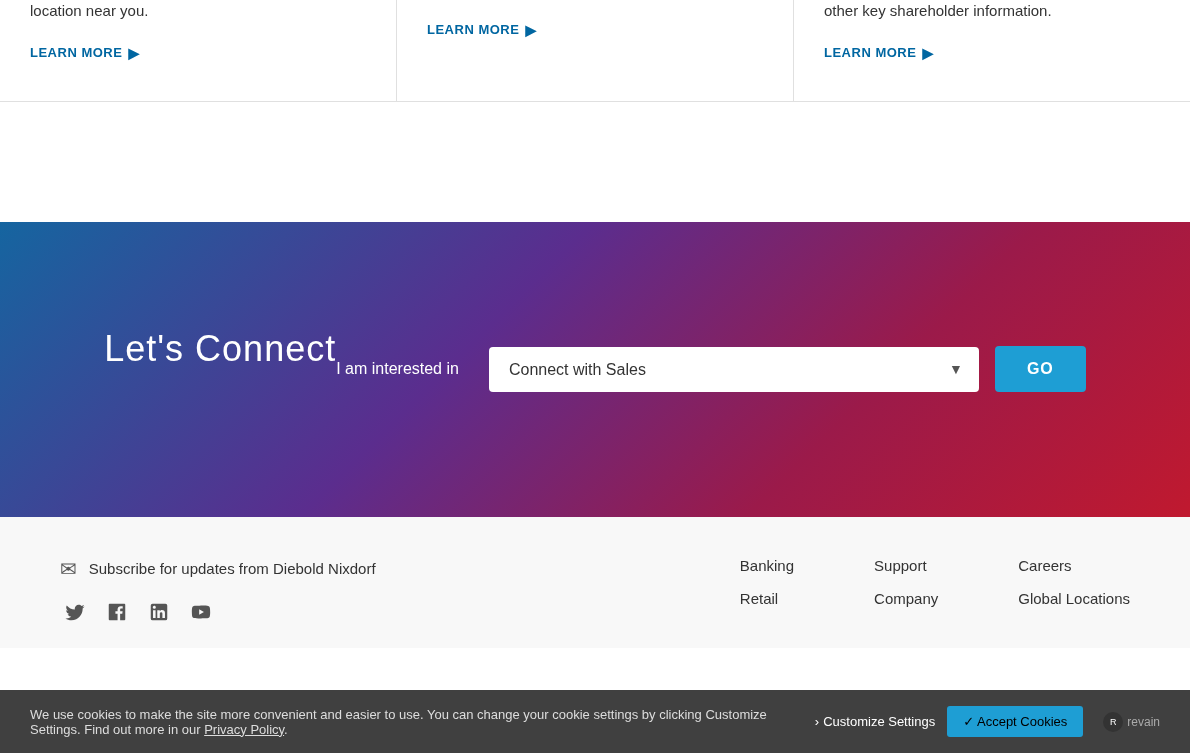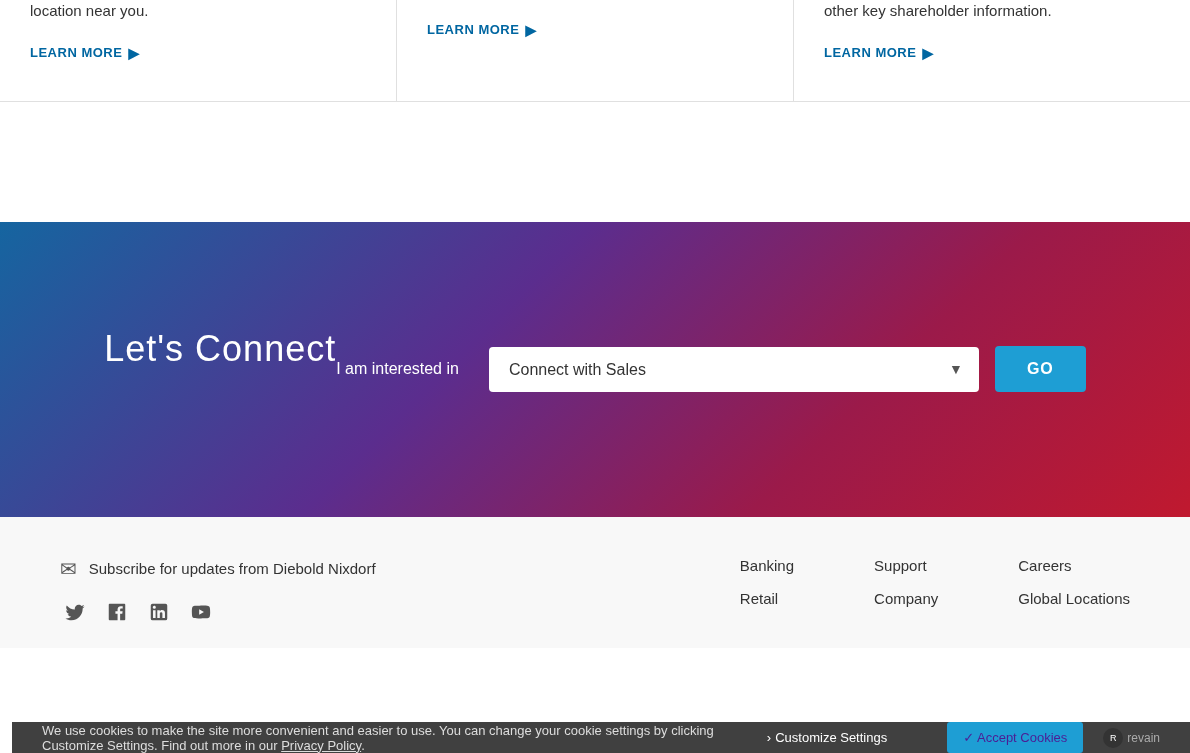--- a/index.html
+++ b/index.html
@@ -154,25 +154,25 @@
       font-size: 15px;
       color: #333;
       text-decoration: none;
       cursor: pointer;
     }
 
     
     .cookie-banner {
       position: fixed;
       bottom: 0;
-      left: 12px;
+      left: 0;
       right: 0;
       background: #404040;
       color: #fff;
-      padding: 0 30px;
+      padding: 16px 30px;
       display: flex;
       align-items: center;
       justify-content: space-between;
       z-index: 1000;
     }
     .cookie-text {
       font-size: 13px;
       color: #ddd;
       flex: 1;
       margin-right: 20px;
@@ -193,29 +193,28 @@
       color: #fff;
       font-size: 13px;
       cursor: pointer;
       display: flex;
       align-items: center;
       gap: 4px;
     }
     .accept-btn {
       background: #1e9ed4;
       border: none;
-      color: #4c1d95;
+      color: #000000;
       font-size: 13px;
       padding: 8px 16px;
       border-radius: 3px;
       cursor: pointer;
       display: flex;
       align-items: center;
       gap: 6px;
-      margin-left: 48px;
     }
     .revain-logo {
       display: flex;
       align-items: center;
       gap: 4px;
       font-size: 12px;
       color: #aaa;
       margin-left: 8px;
     }
     .revain-icon {

